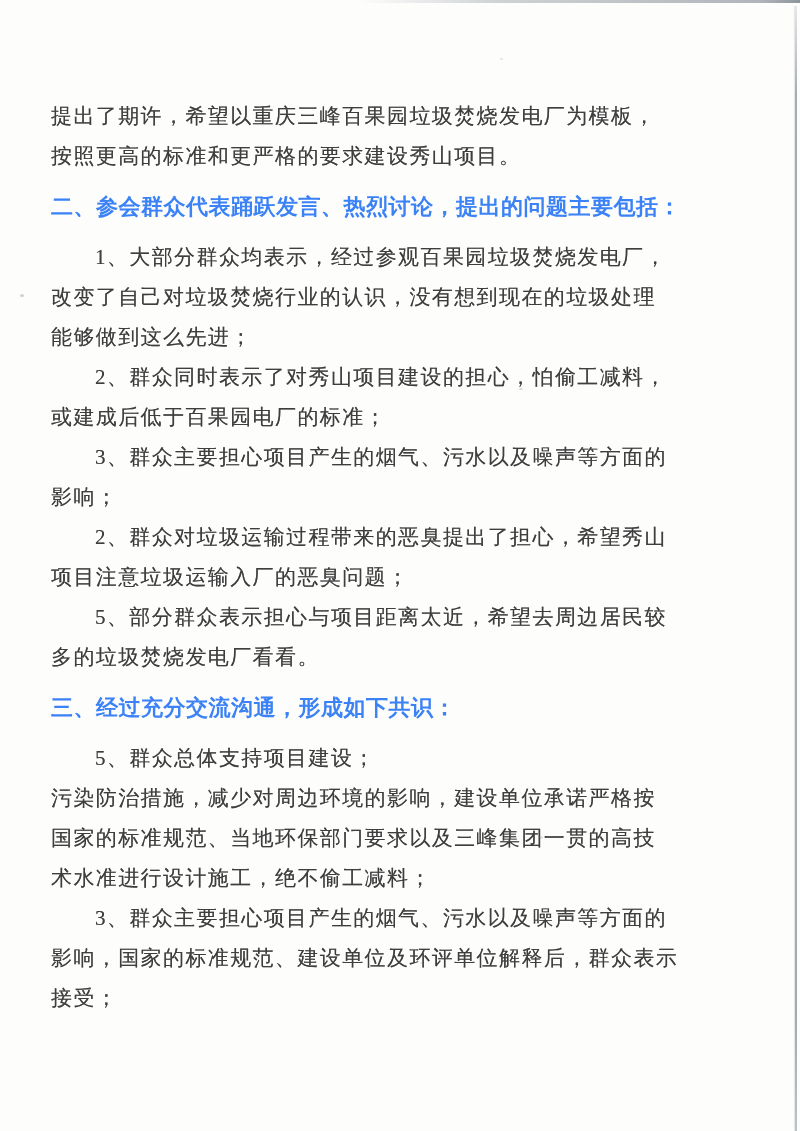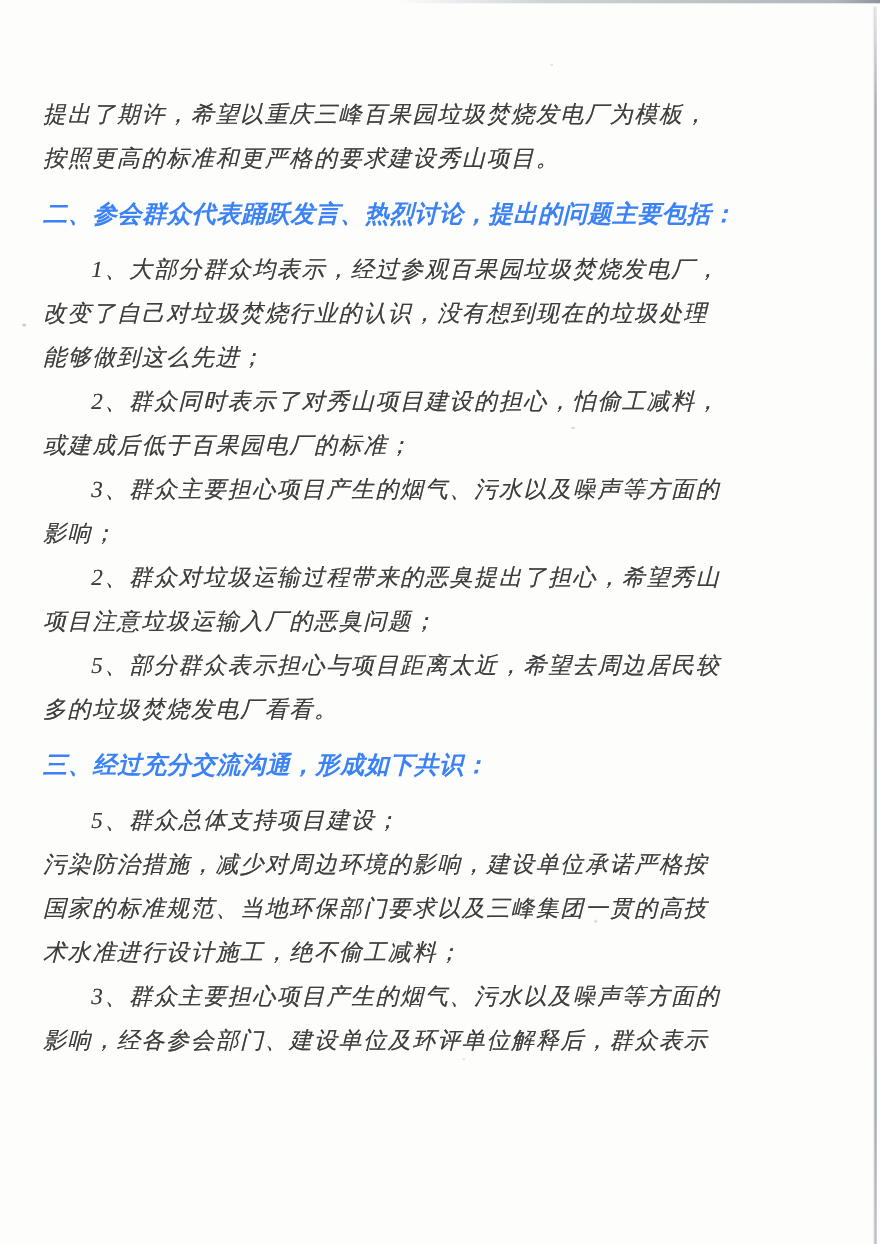--- a/index.html
+++ b/index.html
@@ -46,26 +46,25 @@
   }
   .speck.s1 { left: 20px;  top: 294px; width: 4px; height: 3px; }
   .speck.s2 { left: 519px; top: 388px; width: 4px; height: 2px; opacity: 0.35; }
   .speck.s3 { left: 540px; top: 836px; width: 3px; height: 3px; opacity: 0.3; }
   .speck.s4 { left: 500px; top: 58px;  width: 3px; height: 2px; opacity: 0.25; }
   .speck.s5 { left: 420px; top: 962px; width: 3px; height: 2px; opacity: 0.25; }
 
   
   .content {
     position: absolute;
-    top: 0; left: 0;
+    top: 12px; left: 0;
     width: 100%;
-    padding: 84px 100px 0 39px;
+    padding: 84px 100px 0 51px;
     box-sizing: border-box;
     color: #3e3e3e;
-    font-style: italic;
   }
   .block { margin: 0; }
   .block-heading {
     margin: 10px 0 9px 0;
     font-family: "Liberation Sans", "DejaVu Sans", sans-serif;
     font-weight: bold;
     color: #3b82f6;
   }
   .block-heading .text-line {
     font-size: 22px;
@@ -130,16 +129,17 @@
       <div class="block block-body">
         <div class="text-line indent">5、群众总体支持项目建设；</div>
       </div>
       <div class="block block-body">
         <div class="text-line">污染防治措施，减少对周边环境的影响，建设单位承诺严格按</div>
         <div class="text-line">国家的标准规范、当地环保部门要求以及三峰集团一贯的高技</div>
         <div class="text-line">术水准进行设计施工，绝不偷工减料；</div>
       </div>
       <div class="block block-body">
         <div class="text-line indent">3、群众主要担心项目产生的烟气、污水以及噪声等方面的</div>
-        <div class="text-line">影响，经各参会部门、建设单位及环评单位解释后，群众表示</div>
+        <div class="text-line">影响，国家的标准规范、建设单位及环评单位解释后，群众表示</div>
+        <div class="text-line">接受；</div>
       </div>
     </main>
 </div>
 
 </body></html>

